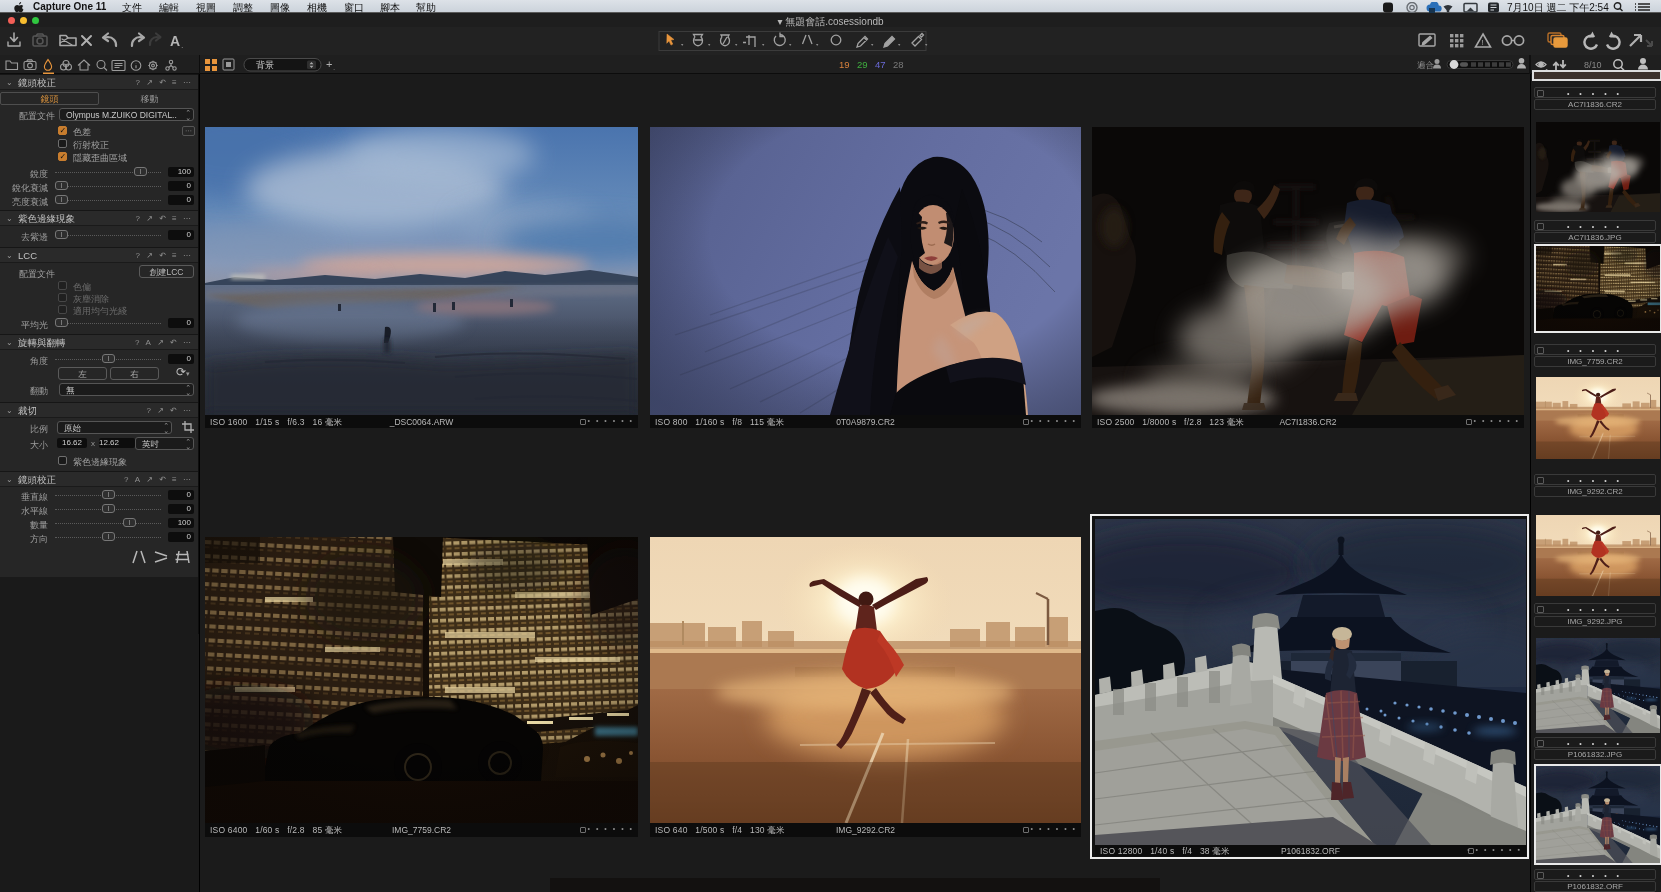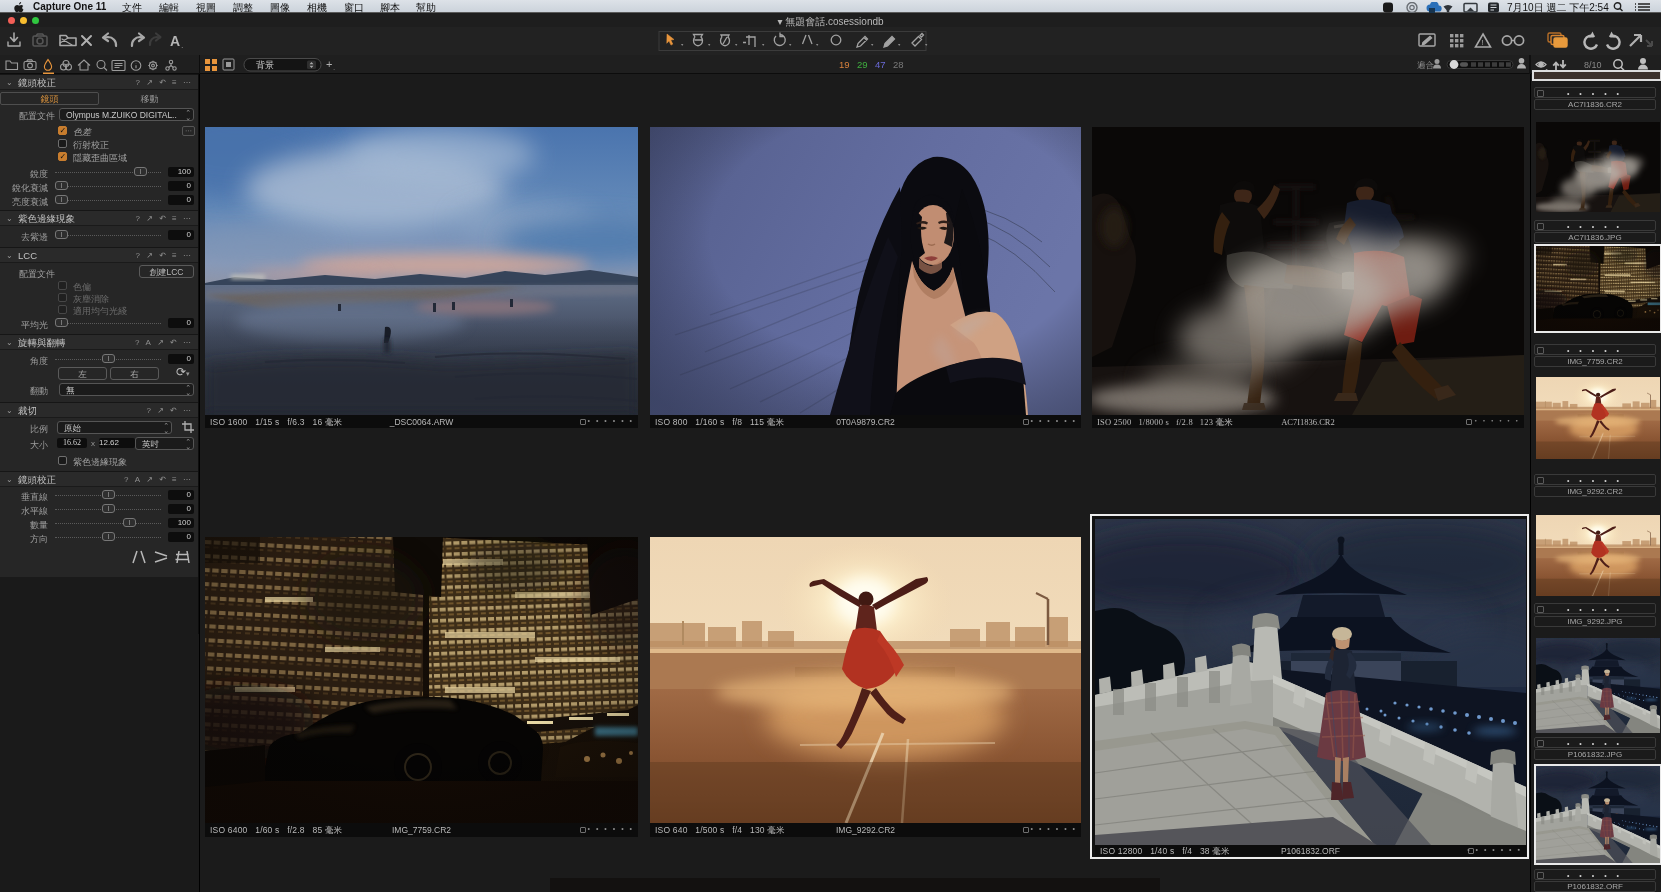--- a/index.html
+++ b/index.html
@@ -293,21 +293,21 @@
       <span class="cap">鏡頭校正</span>
       <span class="hic">?&nbsp;↗&nbsp;↶&nbsp;≡&nbsp;⋯</span>
     </div>
   <div class="sect" style="height:120px;">
     <div class="abs" style="left:0;top:2px;width:99px;height:13px;border:1px solid #4e4e4e;border-radius:2px;"></div>
     <div class="abs" style="left:0;top:3px;width:99px;text-align:center;color:#d8913c;font-size:9px;">鏡頭</div>
     <div class="abs" style="left:100px;top:3px;width:99px;text-align:center;color:#9a9a9a;font-size:9px;">移動</div>
     <div class="lbl" style="left:0;top:20px;width:55px;">配置文件</div>
     <div class="dd" style="left:59px;top:18px;width:135px;">Olympus M.ZUIKO DIGITAL..<span class="st">⌃<br>⌄</span></div>
     <div class="cb on" style="left:58px;top:36px;"></div>
-      <div class="cblbl" style="left:73px;top:36px;font-style:italic;">色差</div>
+      <div class="cblbl" style="left:73px;top:36px;">色差</div>
     <div class="abs" style="left:182px;top:36px;width:13px;height:10px;border:1px solid #555;border-radius:2px;color:#999;font-size:7px;text-align:center;line-height:8px;">⋯</div>
     <div class="cb" style="left:58px;top:49px;"></div>
       <div class="cblbl" style="left:73px;top:49px;">衍射校正</div>
     <div class="cb on" style="left:58px;top:62px;"></div>
       <div class="cblbl" style="left:73px;top:62px;">隱藏歪曲區域</div>
     <div class="lbl" style="left:0;top:78px;width:48px;">銳度</div>
     <div class="slider" style="left:55px;top:77px;width:106px;">
         <div class="track"></div>
         <div class="knob" style="left:79px;"></div>
       </div>
@@ -388,21 +388,21 @@
     </div>
   <div class="sect" style="height:53px;">
     <div class="lbl" style="left:0;top:5px;width:48px;">比例</div>
     <div class="dd" style="left:57px;top:3px;width:115px;">原始<span class="st">⌃<br>⌄</span></div>
     <div class="abs" style="left:181px;top:2px;width:14px;height:14px;">
       <svg width="14" height="14">
           <path d="M4 1 v9 h9 M1 4 h9 v9" stroke="#b0b0b0" stroke-width="1.3" fill="none"></path>
         </svg>
     </div>
     <div class="lbl" style="left:0;top:21px;width:48px;">大小</div>
-    <div class="valbox" style="left:57px;top:20px;width:30px;text-align:center;padding-right:0;font-family:Liberation Serif, serif;">16.62</div>
+    <div class="valbox" style="left:57px;top:20px;width:30px;text-align:center;padding-right:0;">16.62</div>
     <div class="abs" style="left:91px;top:21px;color:#999;font-size:8px;">x</div>
     <div class="valbox" style="left:99px;top:20px;width:36px;text-align:center;padding-right:16px;">12.62</div>
     <div class="dd" style="left:135px;top:18.5px;width:59px;">英吋<span class="st">⌃<br>⌄</span></div>
     <div class="cb" style="left:58px;top:38px;"></div>
       <div class="cblbl" style="left:73px;top:38px;">紫色邊緣現象</div>
   </div>
 
   <div class="phead">
       <span class="chev">⌄</span>
       <span class="cap">鏡頭校正</span>
@@ -866,21 +866,21 @@
     </svg>
   <div class="cell-info" style="left:450px;top:341px;width:431px;height:13px;">
     <span class="exif">ISO 800&nbsp;&nbsp;&nbsp;1/160 s&nbsp;&nbsp;&nbsp;f/8&nbsp;&nbsp;&nbsp;115 毫米</span>
     <span class="fname">0T0A9879.CR2</span>
       <span class="sq"></span>
       <span class="dots">• • • • • •</span>
   </div>
   <svg class="abs" style="left:892px;top:53px;" width="432" height="288">
       <use href="#ph3"></use>
     </svg>
-  <div class="cell-info" style="left:892px;top:341px;width:432px;height:13px;font-family:Liberation Serif, serif;">
+  <div class="cell-info" style="left:892px;top:341px;width:432px;height:13px;">
     <span class="exif">ISO 2500&nbsp;&nbsp;&nbsp;1/8000 s&nbsp;&nbsp;&nbsp;f/2.8&nbsp;&nbsp;&nbsp;123 毫米</span>
     <span class="fname">AC7I1836.CR2</span>
       <span class="sq"></span>
       <span class="dots">• • • • • •</span>
   </div>
 
   <svg class="abs" style="left:5px;top:463px;" width="433" height="286">
       <use href="#ph4"></use>
     </svg>
   <div class="cell-info" style="left:5px;top:749px;width:433px;height:14px;">

